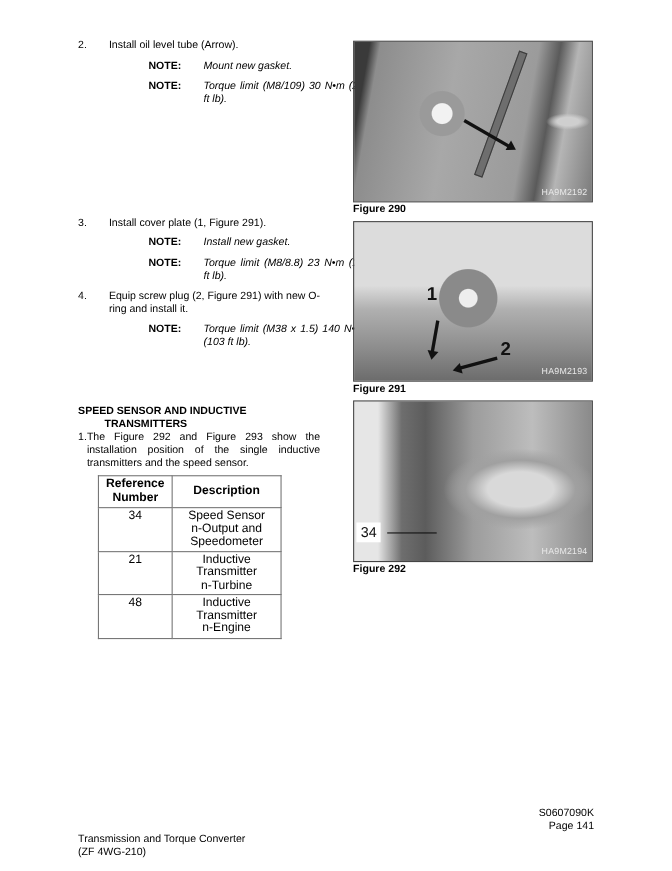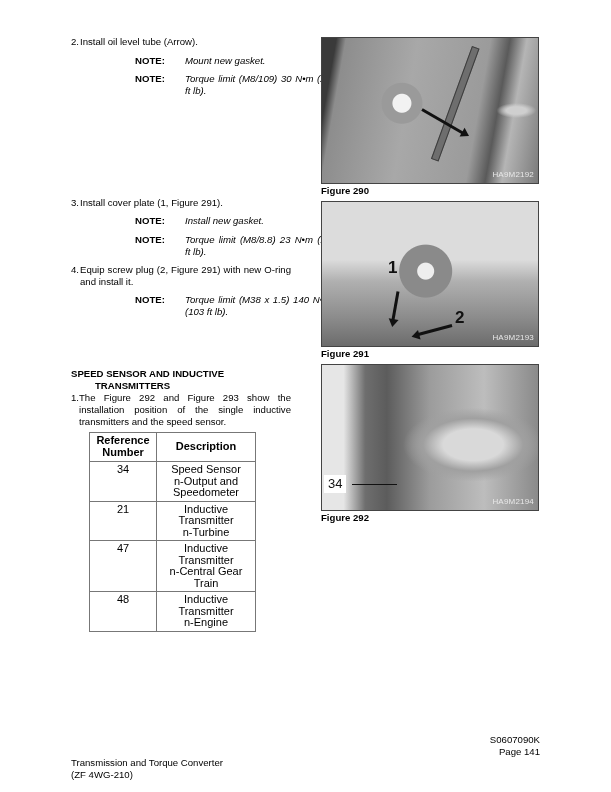--- a/index.html
+++ b/index.html
@@ -1,21 +1,21 @@
 <!DOCTYPE html>
 <html><head>
 <meta charset="utf-8">
 <style>
   html, body { margin: 0; padding: 0; background: #ffffff; }
   body { width: 611px; height: 792px; position: relative; overflow: hidden;
          font-family: "Liberation Sans", sans-serif; color: #000; font-size: 9.6px; line-height: 12px; }
   .abs { position: absolute; }
   .step { position: absolute; left: 71px; width: 220px; }
   .step .num { position: absolute; left: 0; top: 0; }
-  .step .text { margin-left: 9px; display: block; }
+  .step .text { margin-left: 28px; display: block; }
   .note { position: absolute; left: 95px; width: 196px; margin-left: 40px; }
   .note .lbl { position: absolute; left: 0; top: 0; font-weight: bold; }
   .note .val { display: block; margin-left: 50px; font-style: italic; text-align: justify; }
   .heading { position: absolute; left: 71px; font-weight: bold; font-size: 9.6px; line-height: 12px; }
   .heading .l2 { display: block; padding-left: 24px; }
   .para { position: absolute; left: 71px; width: 220px; }
   .para .num { position: absolute; left: 0; top: 0; }
   .para .text { display: block; margin-left: 8px; text-align: justify; }
 
   table.ref { position: absolute; left: 89px; top: 432px; width: 167px; border-collapse: collapse; font-size: 11px; line-height: 11.5px; }
@@ -109,24 +109,20 @@
   <tbody>
     <tr>
       <td class="c1">34</td>
       <td><span>Speed Sensor</span><br><span>n-Output and Speedometer</span></td>
     </tr>
     <tr>
       <td class="c1">21</td>
       <td><span>Inductive Transmitter</span><br><span>n-Turbine</span></td>
     </tr>
     <tr>
-      <td class="c1">47</td>
-      <td><span>Inductive Transmitter</span><br><span>n-Central Gear Train</span></td>
-    </tr>
-    <tr>
       <td class="c1">48</td>
       <td><span>Inductive Transmitter</span><br><span>n-Engine</span></td>
     </tr>
   </tbody>
 </table>
 
 <div class="photo" id="p290">
   <div class="tube" style="left:150px; top:8px; height:118px; transform: rotate(20deg);"></div>
   <div class="arrow" style="left:100px; top:70px; width:48px; transform: rotate(30deg);"></div>
   <span class="tag">HA9M2192</span>

